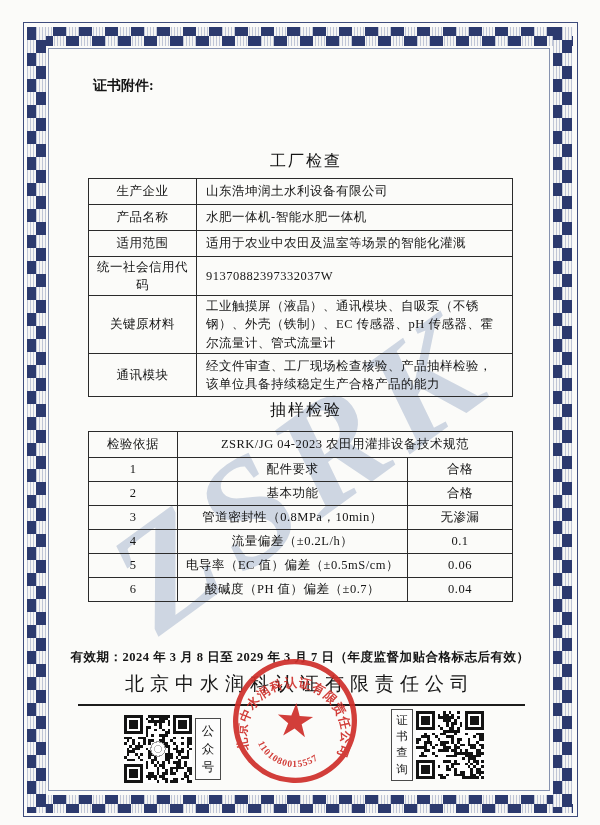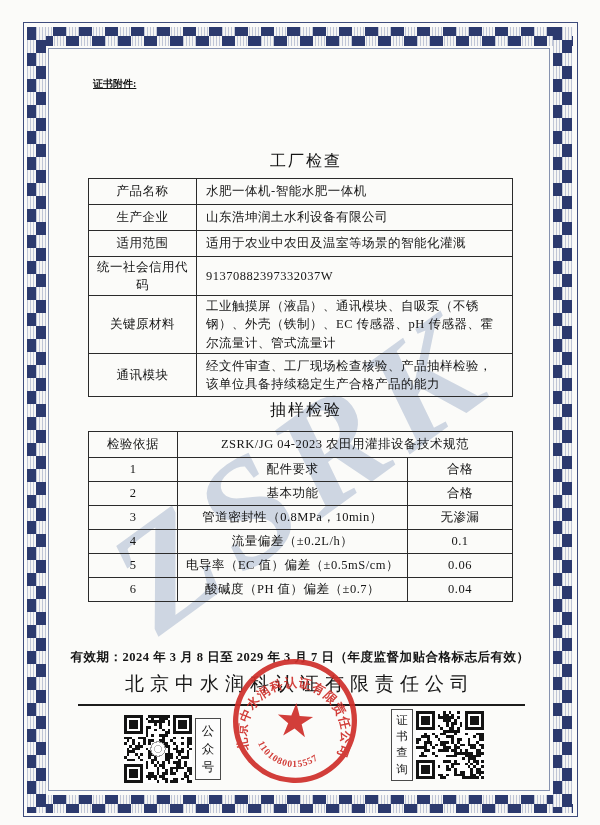--- a/index.html
+++ b/index.html
@@ -28,21 +28,21 @@
   .band.left{left:27px; top:27px; bottom:12px; width:19px;
     background-position:9px 0,22px 13px,0 0;}
   .band.right{right:28px; top:27px; bottom:12px; width:19px;
     background-position:9px 0,22px 13px,0 0;}
   
   .watermark{position:absolute; left:30px; top:385px; width:540px;
     text-align:center; font-size:150px; font-style:italic; font-weight:bold;
     letter-spacing:12px; color:rgba(150,168,198,.45);
     transform:rotate(-36deg); z-index:0; pointer-events:none;}
   
-  .att{position:absolute; left:93px; top:77px; font-size:10px; font-weight:bold; z-index:1;text-decoration:underline;}
+  .att{position:absolute; left:93px; top:77px; font-size:14px; font-weight:bold; z-index:1;}
   .title{position:absolute; left:0; right:0; top:103px; text-align:center;
     font-size:25px; font-weight:bold; letter-spacing:3px; z-index:1;}
   .sec{position:absolute; left:0; right:0; text-align:center;
     font-size:16px; letter-spacing:2px; z-index:1;padding-left:12px;}
   .sec1{top:151px;} .sec2{top:400px;}
   
   table{position:absolute; left:88px; width:424px; border-collapse:collapse;
     table-layout:fixed; z-index:1; font-size:12.5px; background:transparent;}
   .t1{top:178px;} .t2{top:431px;}
   td{border:1px solid #2b2b2b; text-align:center; vertical-align:middle;
@@ -87,26 +87,26 @@
   <div class="att">证书附件:</div>
   <div class="sec sec1">工厂检查</div>
 
   <table class="t1">
     <colgroup>
         <col style="width:108px">
         <col style="width:316px">
       </colgroup>
     <tbody>
         <tr class="r1">
+      <td>生产企业</td>
+      <td class="val">山东浩坤润土水利设备有限公司</td>
+    </tr>
+    <tr class="r1">
       <td>产品名称</td>
       <td class="val">水肥一体机-智能水肥一体机</td>
-    </tr>
-    <tr class="r1">
-      <td>生产企业</td>
-      <td class="val">山东浩坤润土水利设备有限公司</td>
     </tr>
     <tr class="r1">
       <td>适用范围</td>
       <td class="val">适用于农业中农田及温室等场景的智能化灌溉</td>
     </tr>
     <tr class="r1">
       <td>统一社会信用代码</td>
       <td class="val">91370882397332037W</td>
     </tr>
     <tr class="big">

